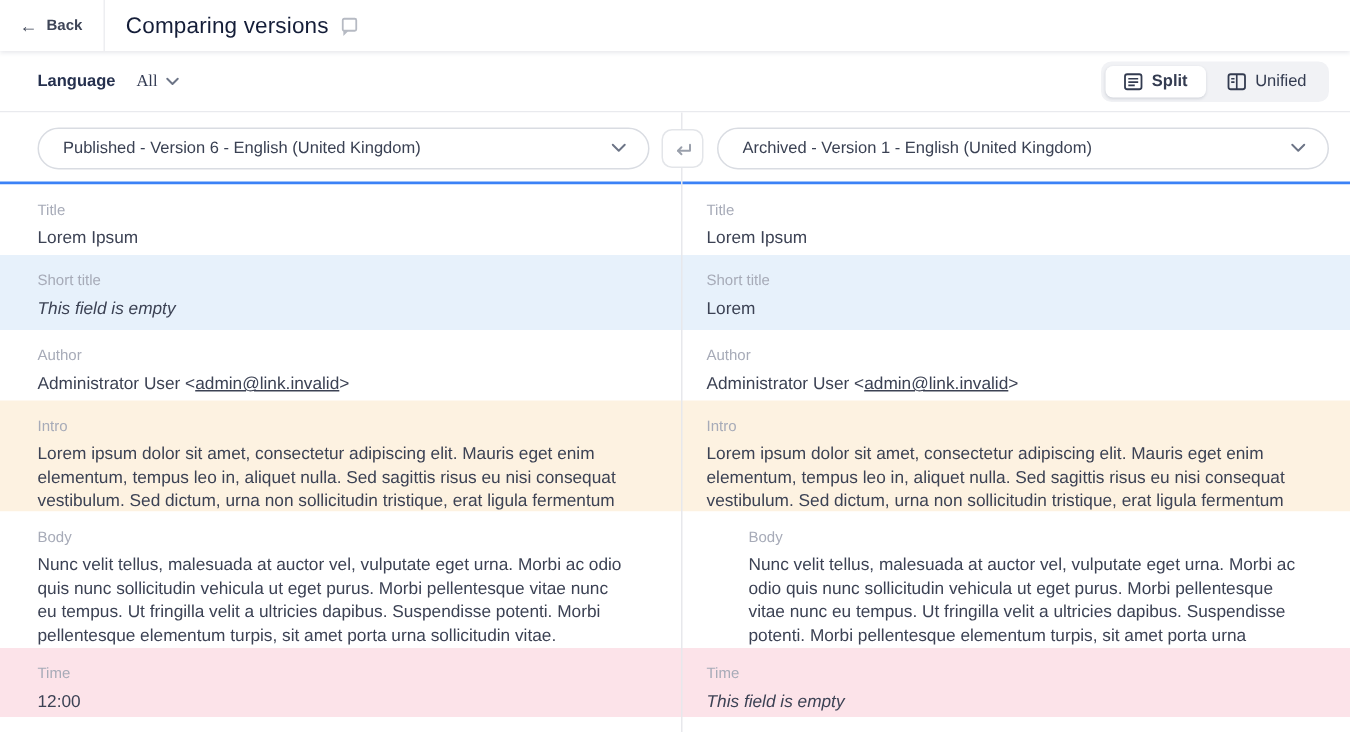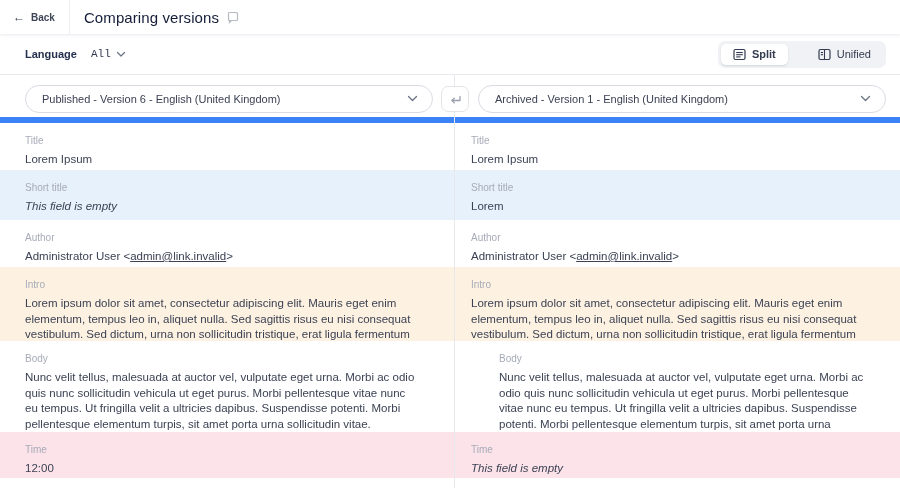--- a/index.html
+++ b/index.html
@@ -38,46 +38,46 @@
     height: 41px; flex: 0 0 41px;
     display: flex; align-items: center; justify-content: space-between;
     padding: 0 14px 0 25px;
     background: #fff;
     border-bottom: 1px solid #e9eaee;
   }
   .language-group { display: flex; align-items: center; gap: 14px; justify-content: space-between; }
   .language-label { font-size: 11px; font-weight: 700; color: #25304e; }
   .language-select {
     display: flex; align-items: center; gap: 5px; cursor: pointer;
-    background: transparent; border: none; font-family: Liberation Mono, monospace;
+    background: transparent; border: none; font-family: Liberation Serif, serif;
   }
   .language-value { font-size: 11px; color: #323a52; }
   .chev { display: inline-flex; }
 
   .view-toggle {
     display: flex; align-items: center; background: #f1f2f5;
-    border-radius: 7px; padding: 3px; gap: 18px;
+    border-radius: 7px; padding: 3px; gap: 2px;
   }
   .seg {
     display: flex; align-items: center; gap: 6px;
     padding: 4px 12px; border-radius: 5px; border: none; cursor: pointer;
     font-family: inherit; font-size: 11px; color: #333b50; background: transparent;
   }
   .seg.active { background: #ffffff; box-shadow: 0 1px 2px rgba(27,42,74,0.14); font-weight: 600; }
 
   
   .content { flex: 1; position: relative; display: flex; flex-direction: column; background: #fff; }
   .col-divider {
     position: absolute; left: 454px; top: 0; bottom: 0; width: 1px;
     background: #e7e8ec; z-index: 1;
   }
 
   .version-row {
     height: 48px; flex: 0 0 48px; position: relative;
-    border-bottom: 6px solid #3b82f6;
+    border-bottom: 2px solid #3b82f6;
   }
   .version-dd {
     position: absolute; top: 10px; height: 28px;
     display: flex; align-items: center; justify-content: space-between;
     border: 1px solid #d9dce2; border-radius: 14px; background: #fff;
     padding: 0 14px 0 16px; cursor: pointer; font-family: inherit; z-index: 2;
   }
   .version-dd.left { left: 25px; width: 408px; }
   .version-dd.right { left: 478px; width: 408px; }
   .version-dd-label { font-size: 11px; color: #3a4153; white-space: nowrap; overflow: hidden; }

